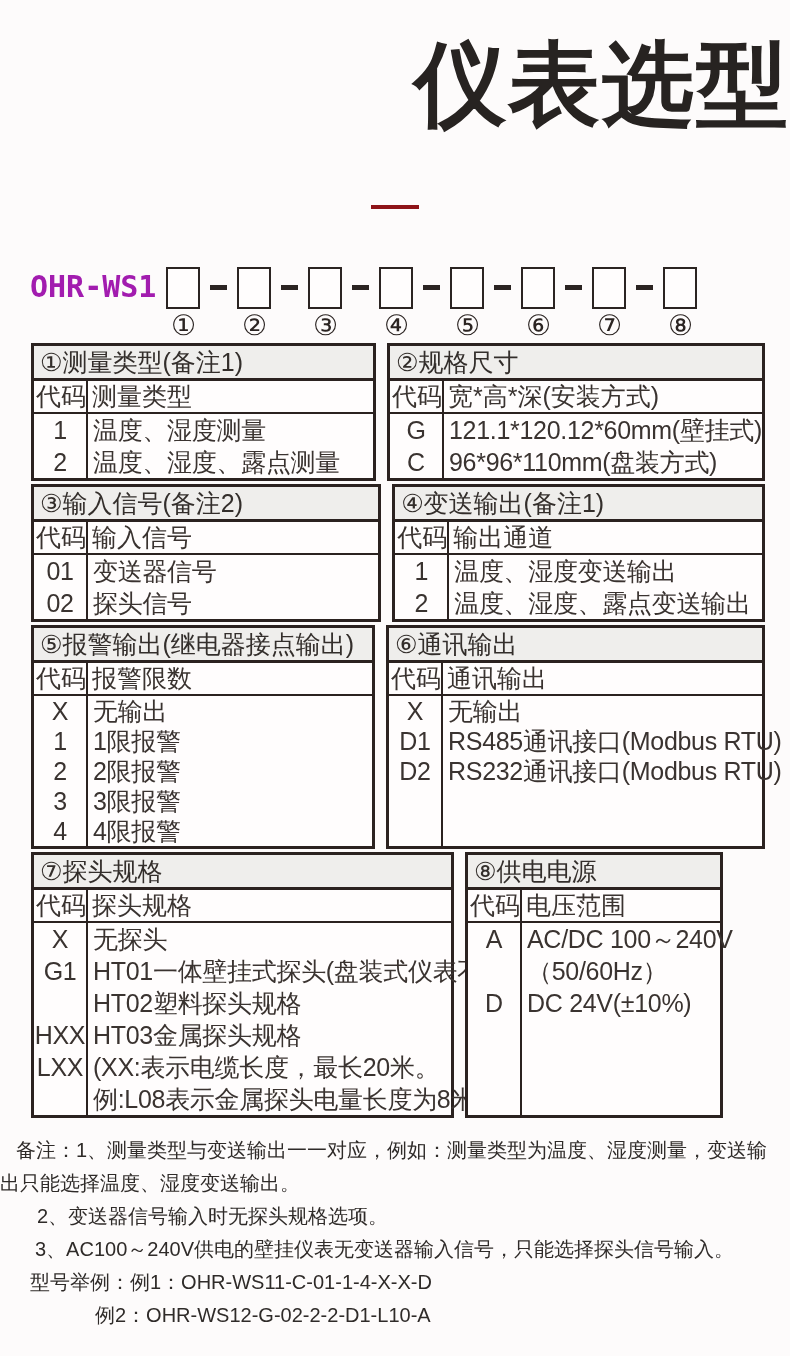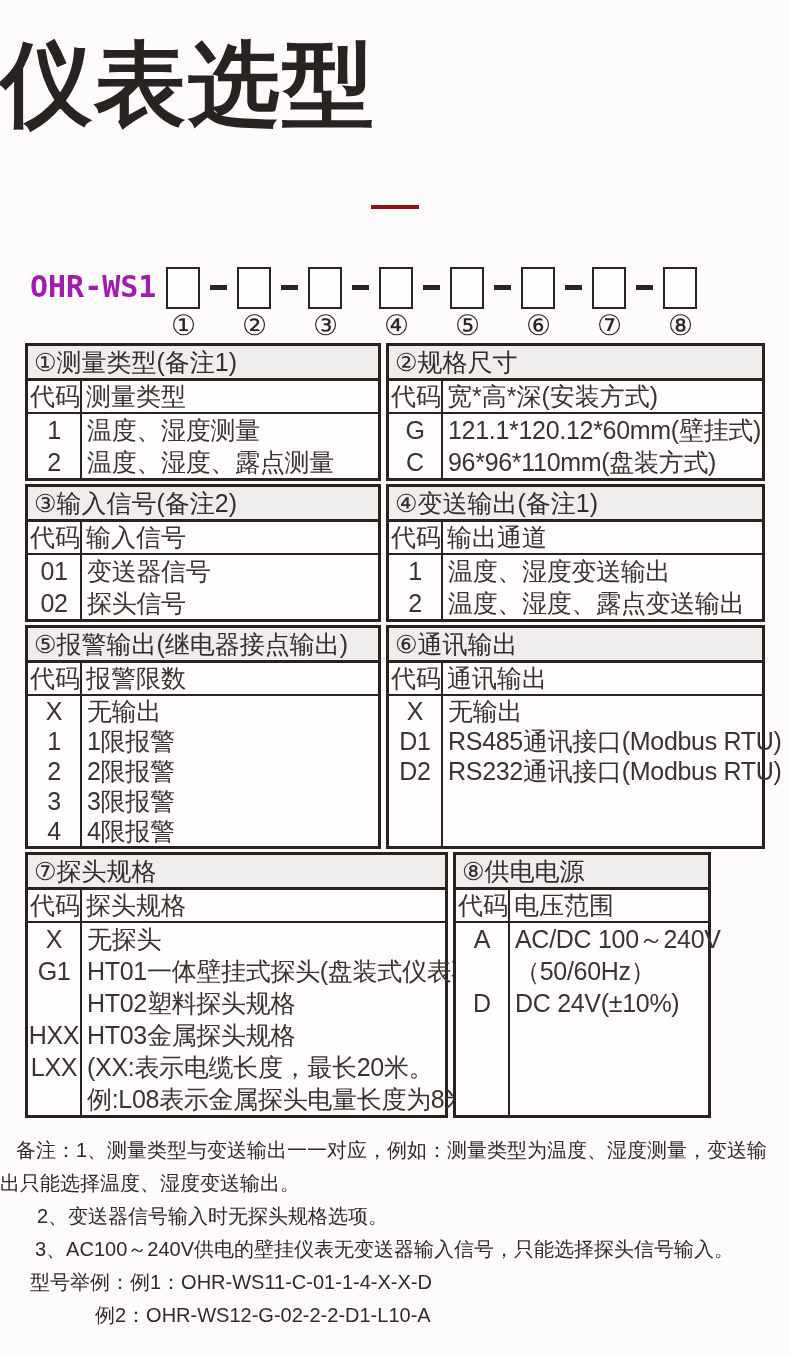--- a/index.html
+++ b/index.html
@@ -7,42 +7,42 @@
     width:790px;height:1356px;overflow:hidden;
     background:#fdfbfb;
     font-family:"Liberation Sans","DejaVu Sans",sans-serif;
     color:#3a3330;
     -webkit-font-smoothing:antialiased;
   }
   .page{position:relative;width:790px;height:1356px;}
 
   
   h1.main-title{
-    margin:36px 0 0 0;text-align:left;
+    margin:36px 0 0 0;text-align:right;
     font-size:92px;line-height:1.05;font-weight:900;
     color:#272321;letter-spacing:2px;
   }
   .title-dash{width:48px;height:4px;margin:72px auto 0 auto;}
 
   
   .model-block{margin:58px 0 0 30px;}
   .code-line{display:flex;align-items:flex-start;}
   .model-prefix{
     font-family:"DejaVu Sans Mono","Liberation Mono",monospace;
     font-weight:bold;font-size:30px;line-height:40px;color:#a21caf;
     margin-right:10px;letter-spacing:0px;
   }
   .slot{display:flex;flex-direction:column;align-items:center;}
   .box{width:30px;height:38px;border:2px solid #2b2422;background:#fffdfd;}
   .circ{font-size:28px;line-height:30px;margin-top:2px;color:#2b2422;}
   .dash-sep{width:17px;height:5px;background:#2b2422;margin:18px 10px 0 10px;}
 
   
   .tables{width:740px;margin:2px 0 0 25px;}
-  .section{display:flex;gap:5px;margin-bottom:3px;}
+  .section{display:flex;gap:11px;margin-bottom:3px;margin-left:6px;}
   .tbl{
     border:3px solid #2b2220;background:#fffdfd;
     display:flex;flex-direction:column;box-sizing:border-box;
     font-size:25px;color:#3a3330;
   }
   .w356{width:356px;} .w379{width:379px;}
   .w477{width:423px;} .w258{width:258px;}
   .tbl-title{
     height:32px;line-height:32px;padding-left:6px;
     background:#efeeec;border-bottom:3px solid #2b2220;

